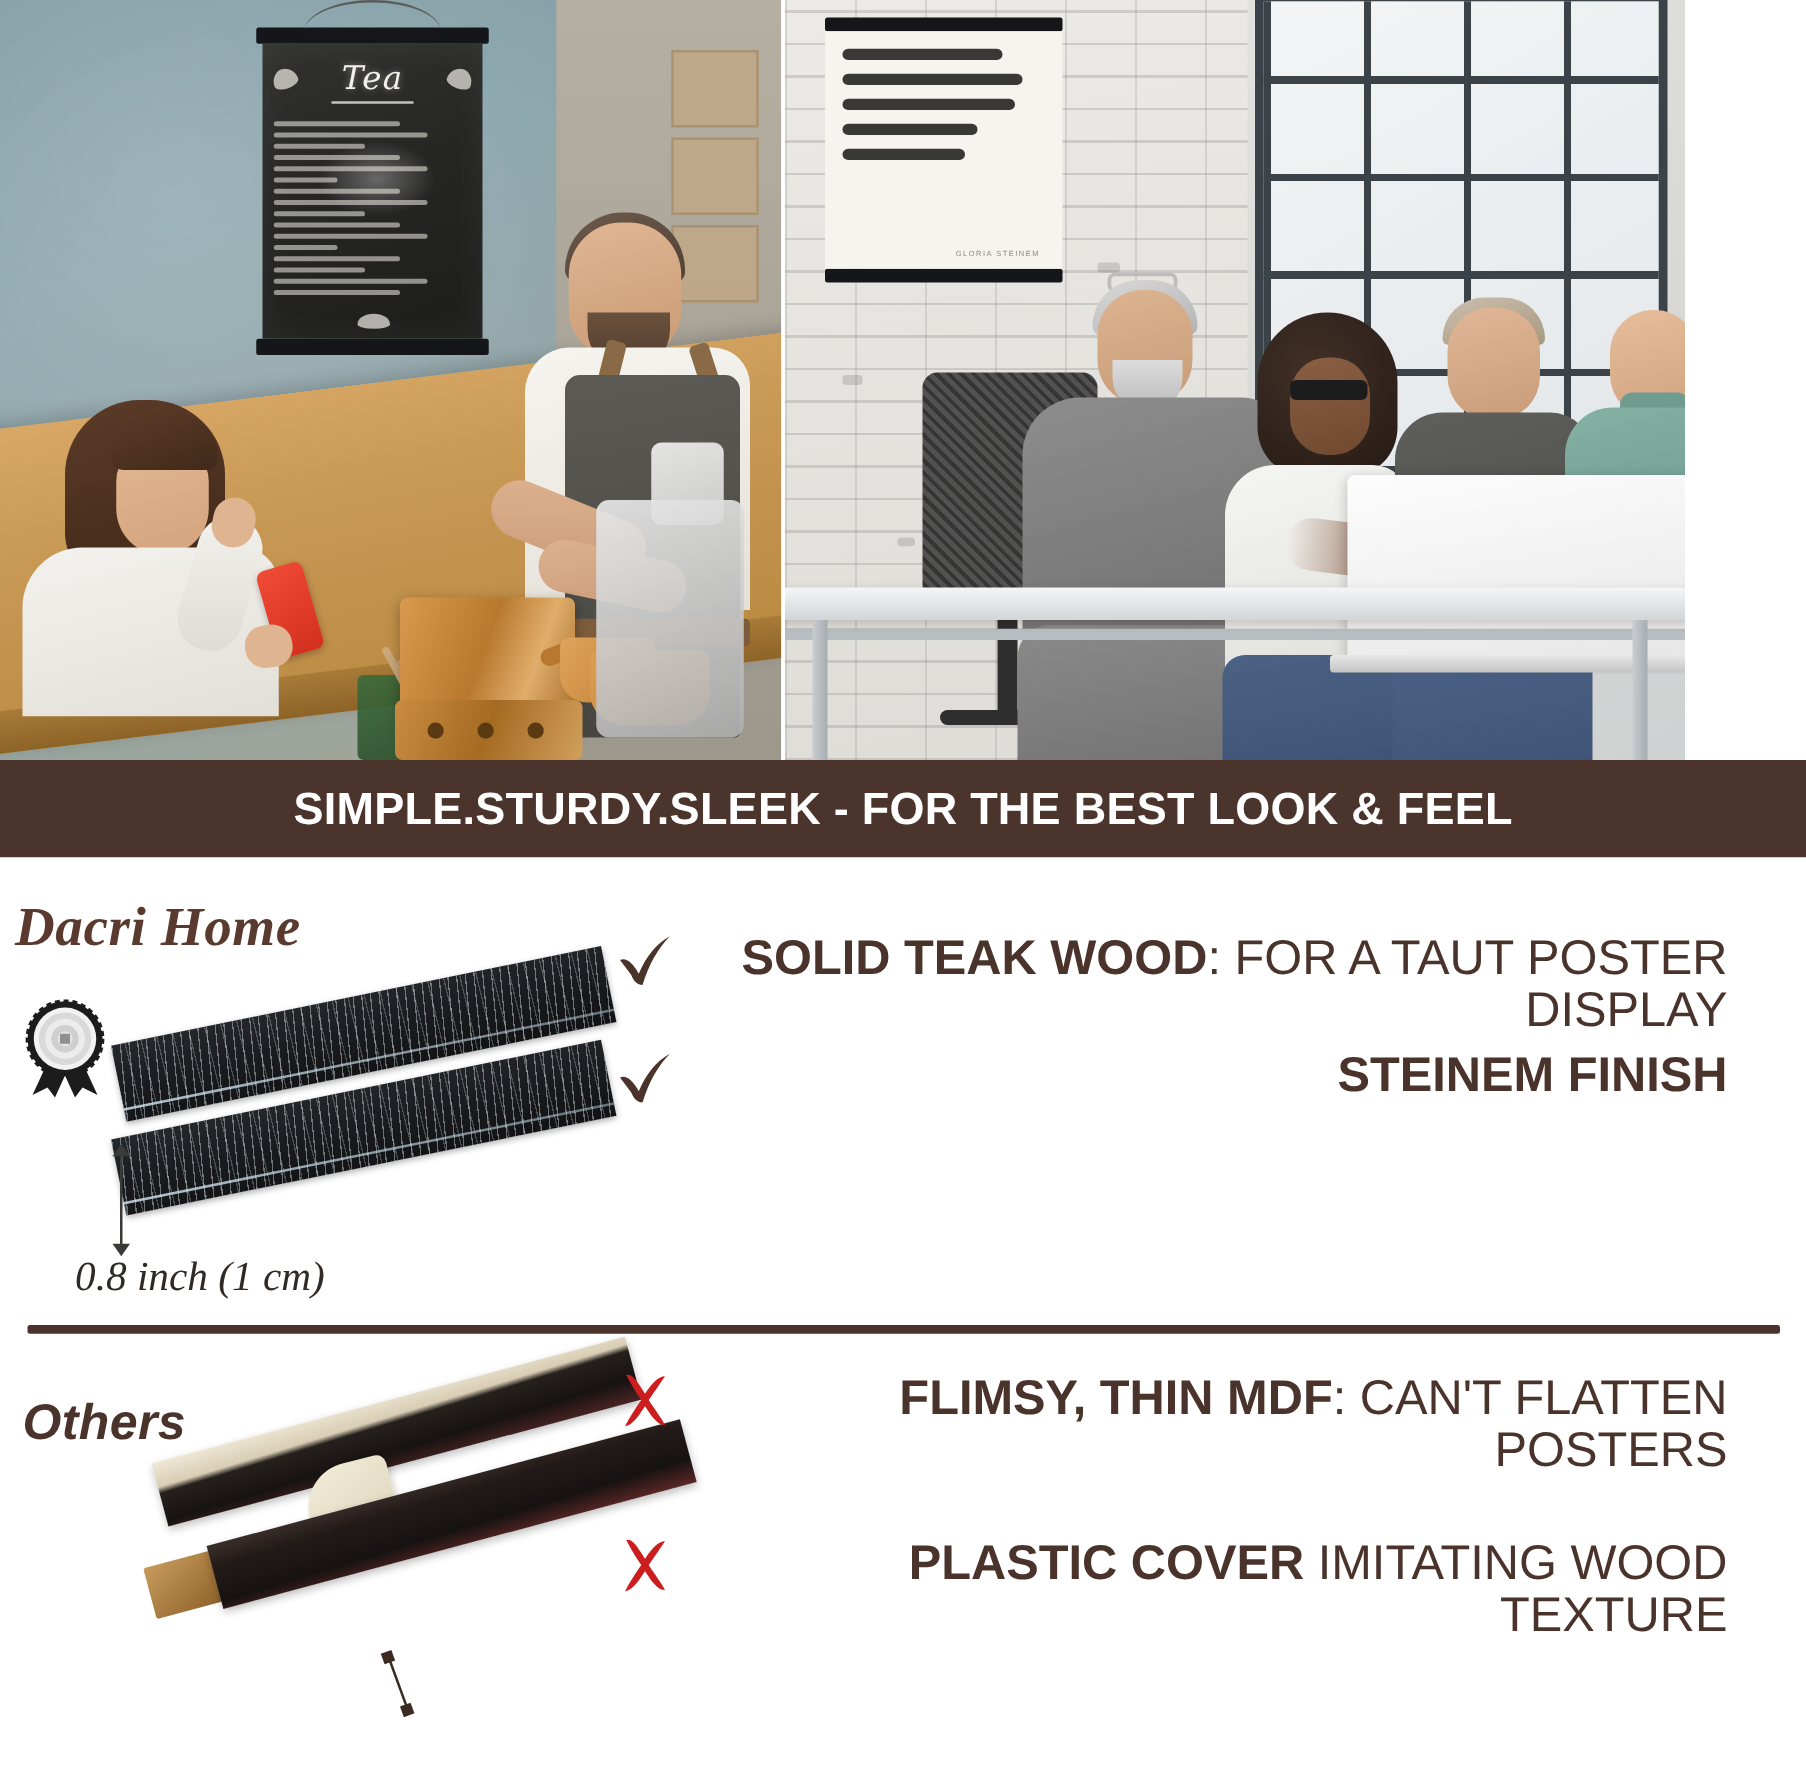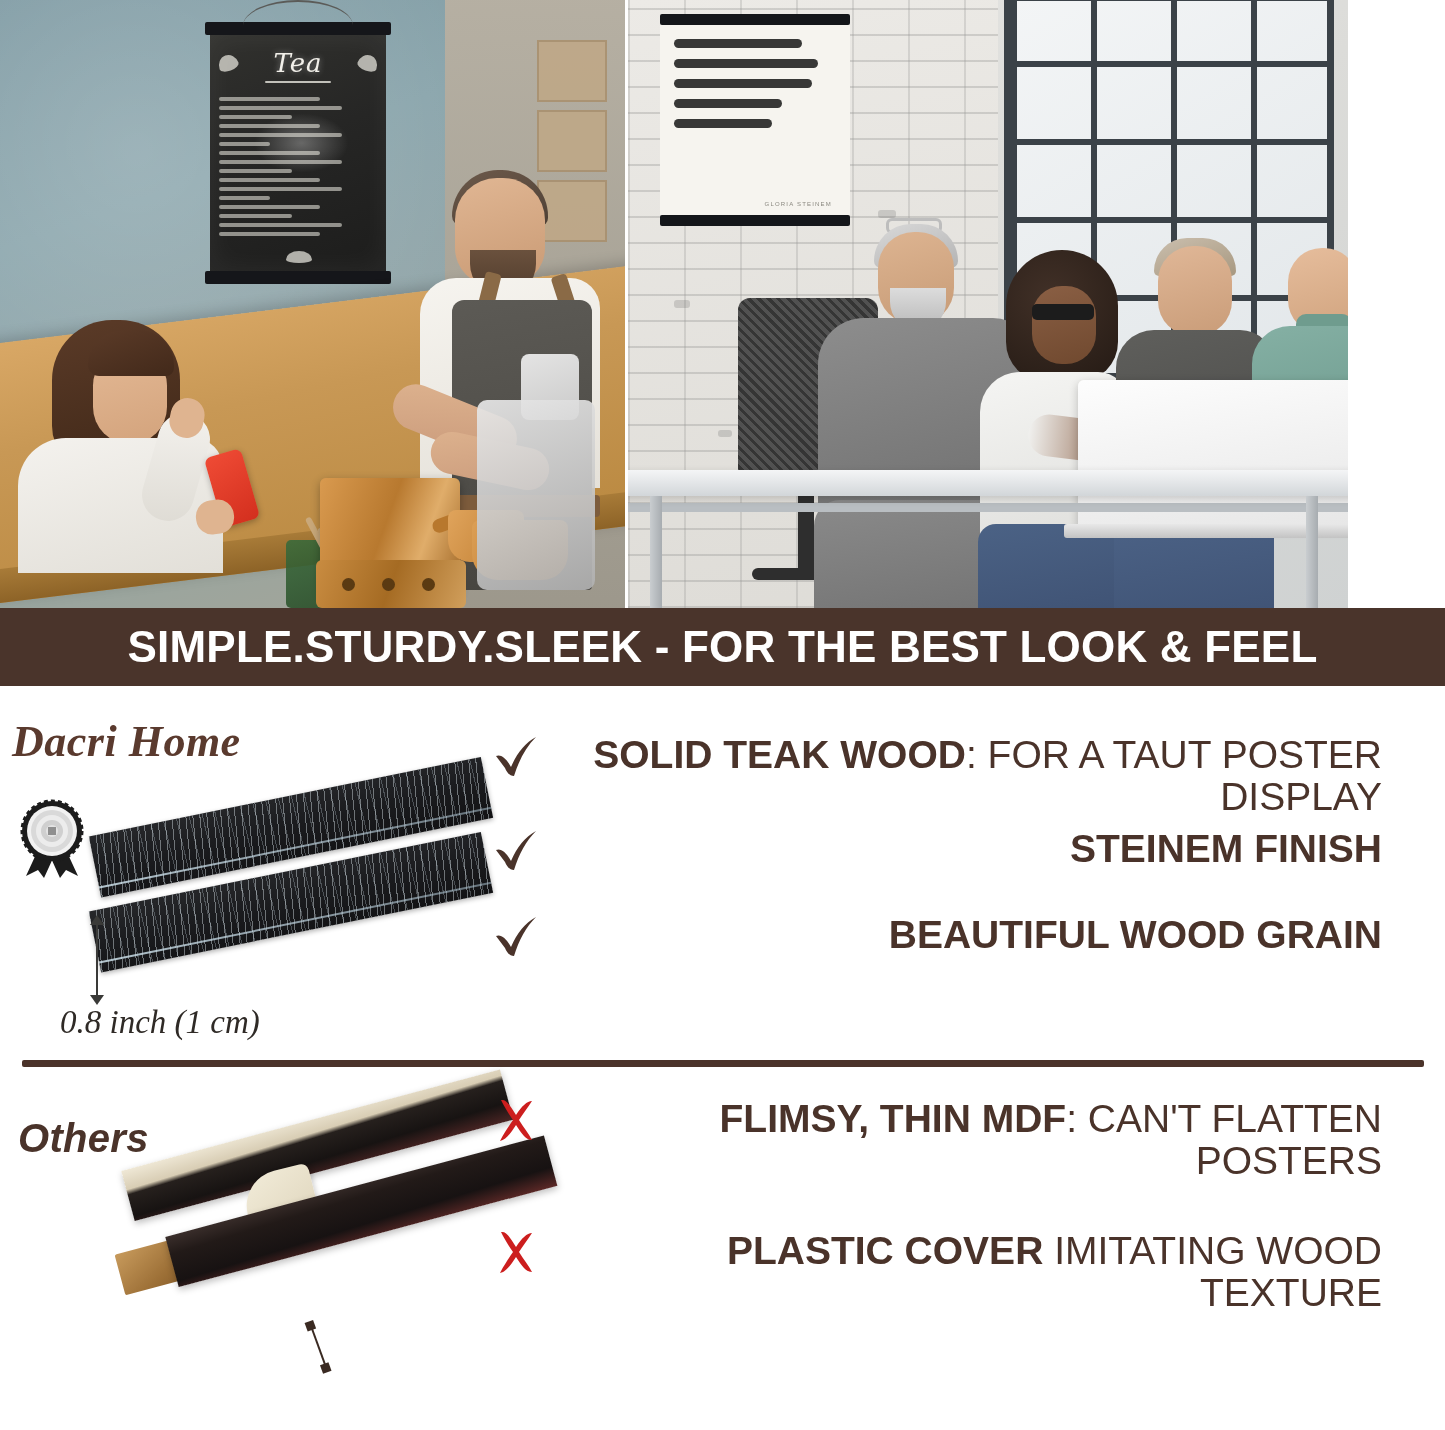--- a/index.html
+++ b/index.html
@@ -185,21 +185,21 @@
 
   .laptop { position:absolute; left:450px; top:380px; width:300px; height:148px;
     background:linear-gradient(170deg,#fdfdfd,#e6e6e6); border-radius:6px 6px 2px 2px;
     box-shadow:0 3px 10px rgba(0,0,0,.22); }
   .laptop-base { position:absolute; left:436px; top:524px; width:328px; height:14px;
     background:linear-gradient(180deg,#e8e8e8,#c3c3c3); border-radius:3px; }
 
   
   .banner { position:absolute; top:608px; left:0; width:1445px; height:78px;
     background:#4a342b; display:flex; align-items:center; justify-content:center; }
-  .banner-text { color:#ffffff; font-size:44px; font-weight:bold; letter-spacing:.2px; white-space:nowrap;
+  .banner-text { color:#ffffff; font-size:36px; font-weight:bold; letter-spacing:.2px; white-space:nowrap;
     font-family:"Liberation Sans", sans-serif; }
 
   
   .compare { position:absolute; top:686px; left:0; width:1445px; height:744px; background:#fff; }
 
   .row { position:absolute; left:0; width:1445px; }
   .row-good { top:0; height:375px; }
   .row-bad  { top:378px; height:366px; }
 
   .divider { position:absolute; left:22px; top:374px; width:1402px; height:7px;
@@ -262,21 +262,21 @@
   .callout { position:absolute; left:190px; top:222px; width:2px; height:44px;
     background:#3a2a22; transform:rotate(-20deg); transform-origin:top center; }
   .callout::before { content:""; position:absolute; left:-4px; top:-5px; width:9px; height:9px; background:#3a2a22; }
   .callout::after  { content:""; position:absolute; left:-4px; bottom:-5px; width:9px; height:9px; background:#3a2a22; }
 
   .dim-bad-box { position:absolute; left:60px; top:270px; background:#e7e7ea; padding:4px 12px 6px; }
   .dim-bad { font-family:"Liberation Serif", serif; font-style:italic; font-size:33px; color:#2a2420; white-space:nowrap; }
 
   
   .features { position:absolute; left:490px; width:940px; }
-  .features-good { top:48px; }
+  .features-good { top:60px; }
   .features-bad  { top:34px; }
 
   .feat { position:relative; margin-bottom:4px; }
   .feat-mark { position:absolute; left:0; top:0; width:52px; text-align:center; }
   .feat-text { margin-left:62px; text-align:right; padding-right:48px;
     font-size:39px; line-height:1.08; color:#4a332a; font-family:"Liberation Sans", sans-serif; }
   .feat-text .hl { font-weight:bold; }
   .feat-text .norm { font-weight:normal; }
 
   .f-good-1 { margin-bottom:10px; }
@@ -484,28 +484,20 @@
 
       <div class="feat f-good-2">
         <div class="feat-mark">
           <svg class="check" viewBox="0 0 46 46">
             <path d="M3 22 C8 20 13 24 18 33 C24 19 32 9 43 3 C33 13 26 26 21 42 C17 42 14 39 12 34 Z" fill="#4a332a"></path>
           </svg>
         </div>
         <div class="feat-text"><span class="hl">STEINEM FINISH</span><span class="norm"></span></div>
       </div>
 
-      <div class="feat">
-        <div class="feat-mark">
-          <svg class="check" viewBox="0 0 46 46">
-            <path d="M3 22 C8 20 13 24 18 33 C24 19 32 9 43 3 C33 13 26 26 21 42 C17 42 14 39 12 34 Z" fill="#4a332a"></path>
-          </svg>
-        </div>
-        <div class="feat-text"><span class="hl">BEAUTIFUL WOOD GRAIN</span><span class="norm"></span></div>
-      </div>
 
     </div>
   </div>
 
   <div class="row row-bad">
 
     <div class="brand-bad">Others</div>
 
     <div class="strips-bad">
       <div class="mdf mdf-back"></div>

